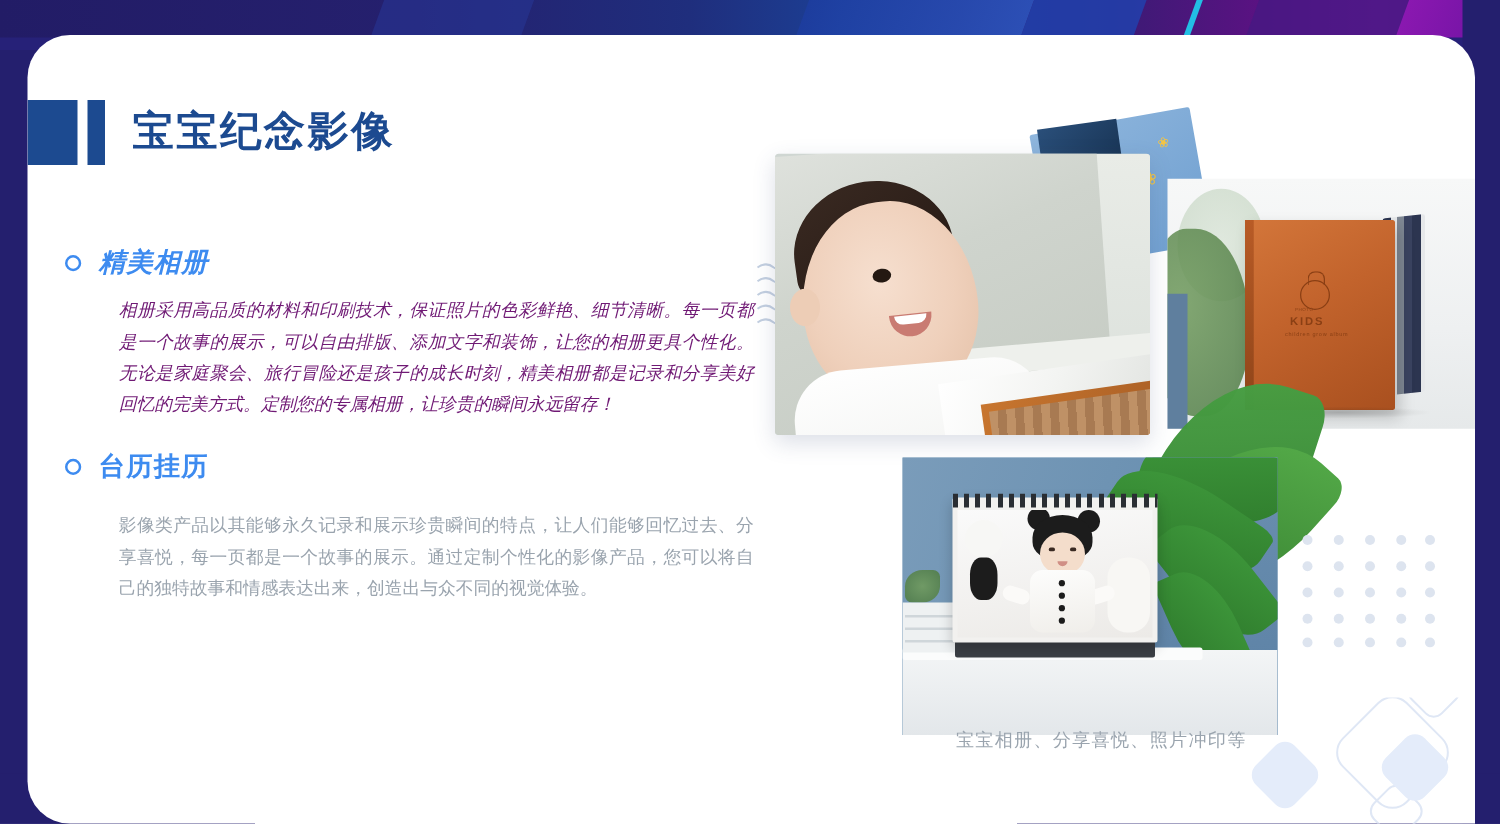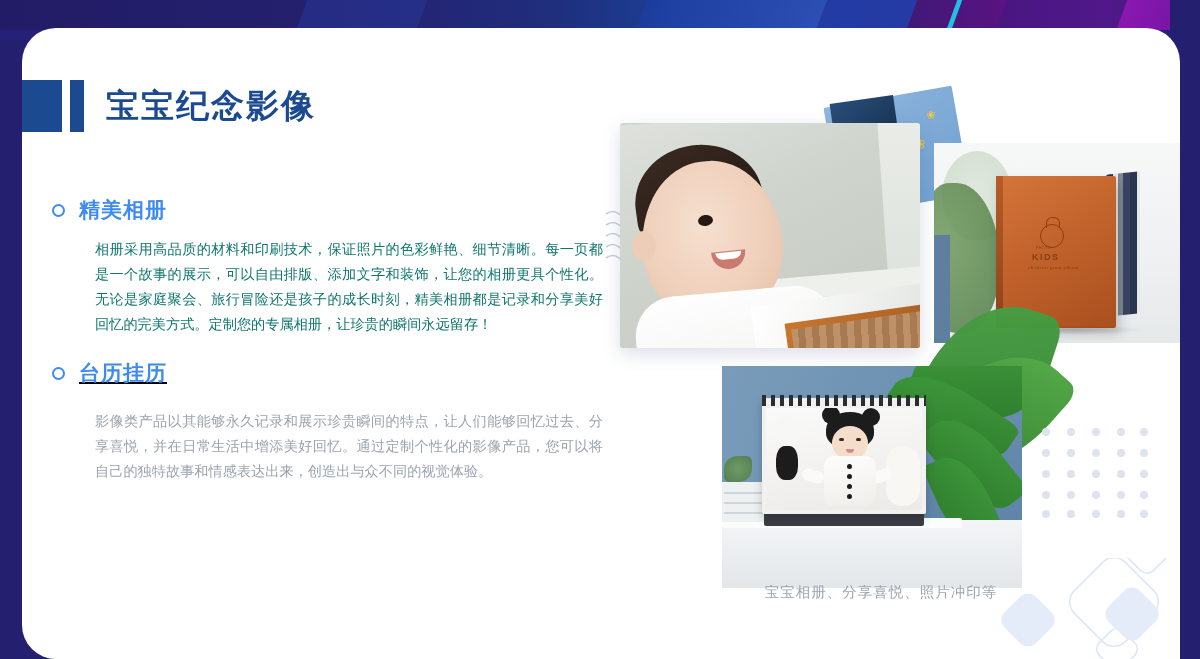--- a/index.html
+++ b/index.html
@@ -60,26 +60,26 @@
     width:13px;height:13px;border:2px solid #3d8bf0;border-radius:50%;
     box-sizing:border-box;flex:0 0 auto;margin-left:2px;
   }
   .sec-title{
     font-family:"Liberation Serif","DejaVu Serif",serif;
     font-size:21px;font-weight:700;color:#3d8bf0;letter-spacing:1px;
   }
   .sec-body{
     margin-top:13px;margin-left:45px;width:508px;
     font-family:"Liberation Serif","DejaVu Serif",serif;
-    font-size:14.2px;line-height:25px;color:#0f766e;
+    font-size:14.2px;line-height:25px;color:#701a75;
     text-align:justify;
   }
   .sec-2 .sec-body,.sec-3 .sec-body{color:#9aa4ae;}
-  .sec-1{margin-bottom:22px;}
-  .sec-2{margin-bottom:22px;text-decoration:underline;}
+  .sec-1{margin-bottom:22px;font-style:italic;}
+  .sec-2{margin-bottom:22px;}
 
   
   .right-col{position:absolute;left:560px;top:60px;width:598px;height:560px;}
 
   .waves{position:absolute;left:22px;top:120px;width:46px;height:60px;}
 
   
   .album{
     position:absolute;left:38px;top:35px;width:300px;height:225px;
     border-radius:3px;overflow:hidden;
@@ -283,21 +283,21 @@
     </div>
 
     <div class="section sec-2">
       <div class="sec-head">
         <span class="bullet"></span>
         <span class="sec-title">台历挂历</span>
       </div>
     </div>
 
     <div class="section sec-3">
-      <div class="sec-body">影像类产品以其能够永久记录和展示珍贵瞬间的特点，让人们能够回忆过去、分享喜悦，并在日常生活中增添美好回忆。通过定制个性化的影像产品，您可以将自己的独特故事和情感表达出来，创造出与众不同的视觉体验。</div>
+      <div class="sec-body">影像类产品以其能够永久记录和展示珍贵瞬间的特点，让人们能够回忆过去、分享喜悦，每一页都是一个故事的展示。通过定制个性化的影像产品，您可以将自己的独特故事和情感表达出来，创造出与众不同的视觉体验。</div>
     </div>
 
   </div>
 
   <div class="right-col">
 
     <svg class="waves" viewBox="0 0 46 60">
       <g fill="none" stroke="#c3cfe0" stroke-width="1.6">
         <path d="M2 6 q7 -5 13 0 q7 5 14 0 q7 -5 13 0"></path>
         <path d="M2 17 q7 -5 13 0 q7 5 14 0 q7 -5 13 0"></path>

